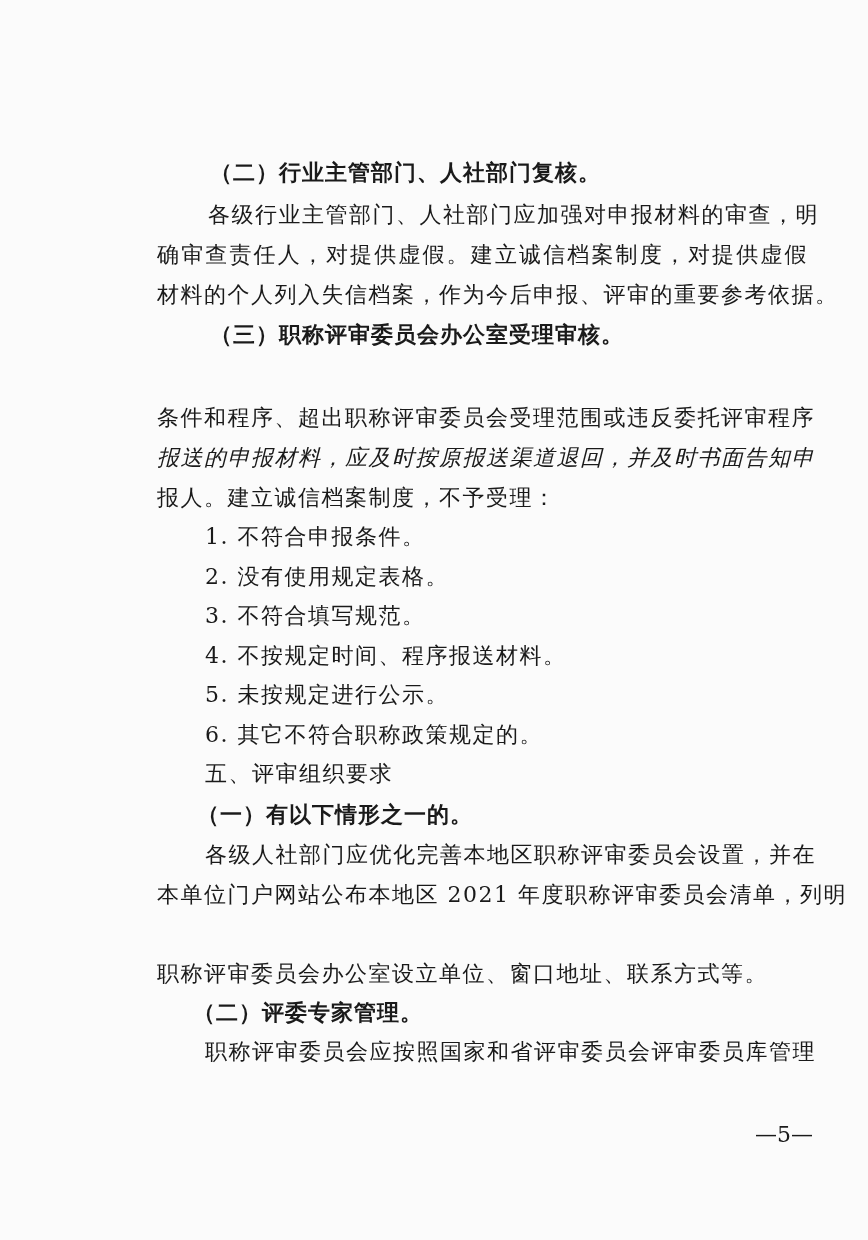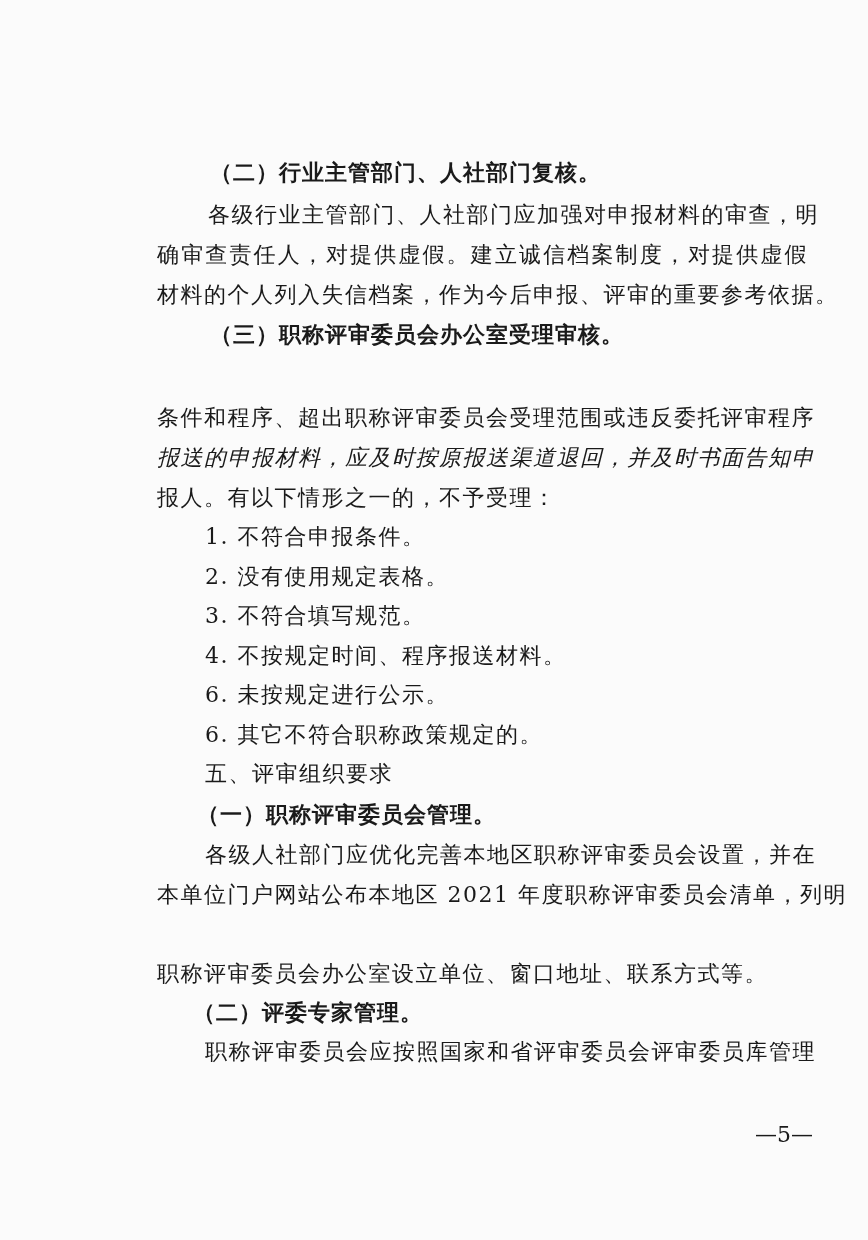--- a/index.html
+++ b/index.html
@@ -31,32 +31,32 @@
   <div class="line heading" style="left:165px;top:158px;">（二）行业主管部门、人社部门复核。</div>
 
   <div class="line justify" style="left:163px;top:200px;width:600px;">各级行业主管部门、人社部门应加强对申报材料的审查，明</div>
   <div class="line justify" style="left:112px;top:240px;width:651px;">确审查责任人，对提供虚假。建立诚信档案制度，对提供虚假</div>
   <div class="line justify" style="left:112px;top:280px;width:651px;">材料的个人列入失信档案，作为今后申报、评审的重要参考依据。</div>
 
   <div class="line heading" style="left:165px;top:320px;">（三）职称评审委员会办公室受理审核。</div>
 
   <div class="line justify" style="left:112px;top:403px;width:651px;">条件和程序、超出职称评审委员会受理范围或违反委托评审程序</div>
   <div class="line justify" style="left:112px;top:443px;width:651px;font-style:italic;">报送的申报材料，应及时按原报送渠道退回，并及时书面告知申</div>
-  <div class="line" style="left:112px;top:483px;">报人。有以下情形之一的，不予受理：</div>
+  <div class="line" style="left:112px;top:483px;">报人。建立诚信档案制度，不予受理：</div>
 
   <div class="line" style="left:160px;top:522px;">1. 不符合申报条件。</div>
   <div class="line" style="left:160px;top:562px;">2. 没有使用规定表格。</div>
   <div class="line" style="left:160px;top:601px;">3. 不符合填写规范。</div>
   <div class="line" style="left:160px;top:641px;">4. 不按规定时间、程序报送材料。</div>
-  <div class="line" style="left:160px;top:680px;">6. 未按规定进行公示。</div>
+  <div class="line" style="left:160px;top:680px;">5. 未按规定进行公示。</div>
   <div class="line" style="left:160px;top:720px;">6. 其它不符合职称政策规定的。</div>
 
   <div class="line section" style="left:160px;top:759px;">五、评审组织要求</div>
 
-  <div class="line heading" style="left:152px;top:800px;">（一）职称评审委员会管理。</div>
+  <div class="line heading" style="left:152px;top:800px;">（一）有以下情形之一的。</div>
 
   <div class="line justify" style="left:160px;top:840px;width:603px;">各级人社部门应优化完善本地区职称评审委员会设置，并在</div>
   <div class="line justify" style="left:112px;top:880px;width:651px;">本单位门户网站公布本地区 2021 年度职称评审委员会清单，列明</div>
   <div class="line" style="left:112px;top:959px;">职称评审委员会办公室设立单位、窗口地址、联系方式等。</div>
 
   <div class="line heading" style="left:148px;top:998px;">（二）评委专家管理。</div>
 
   <div class="line justify" style="left:160px;top:1037px;width:603px;">职称评审委员会应按照国家和省评审委员会评审委员库管理</div>
 
   <div class="pagenum" style="left:710px;top:1122px;">—5—</div>

